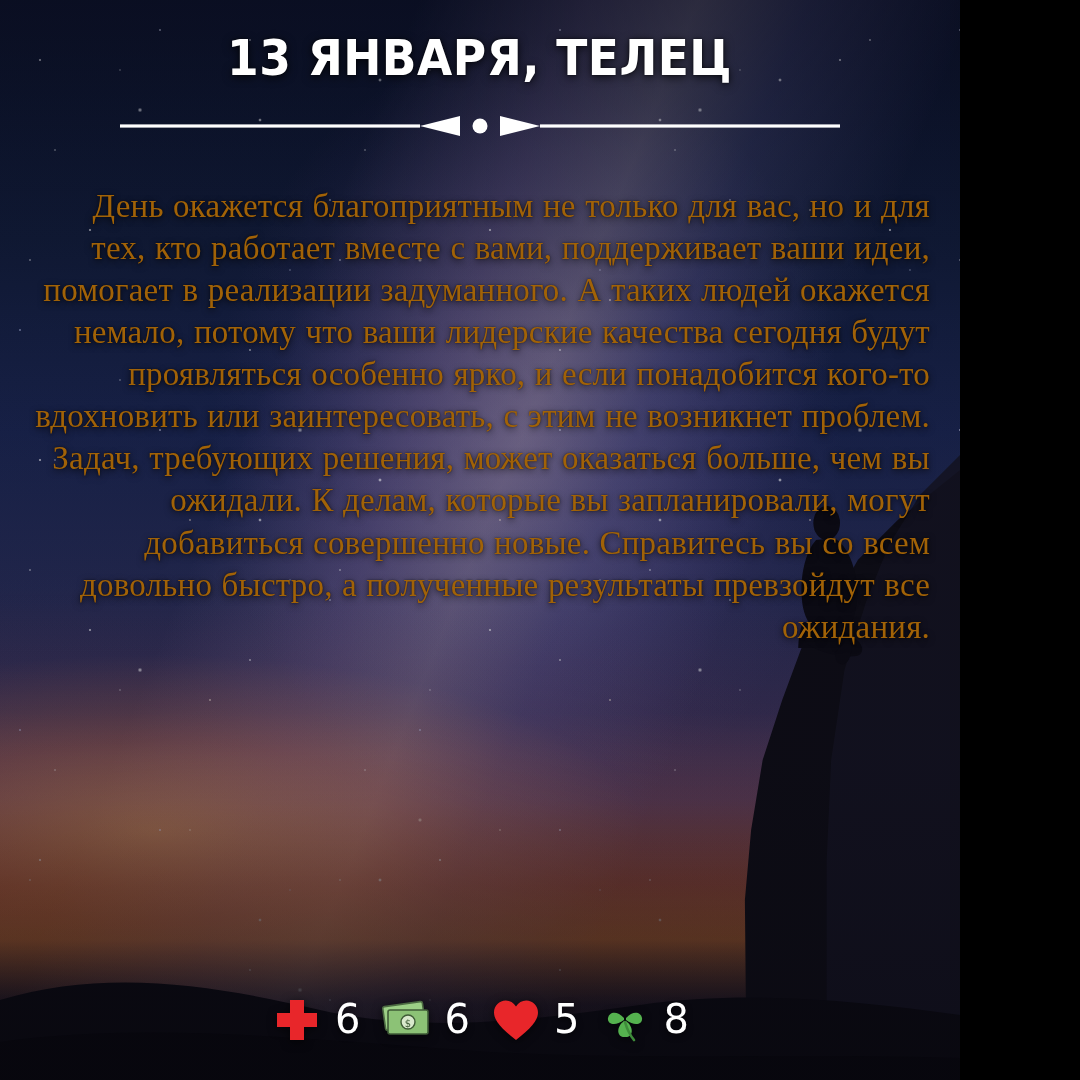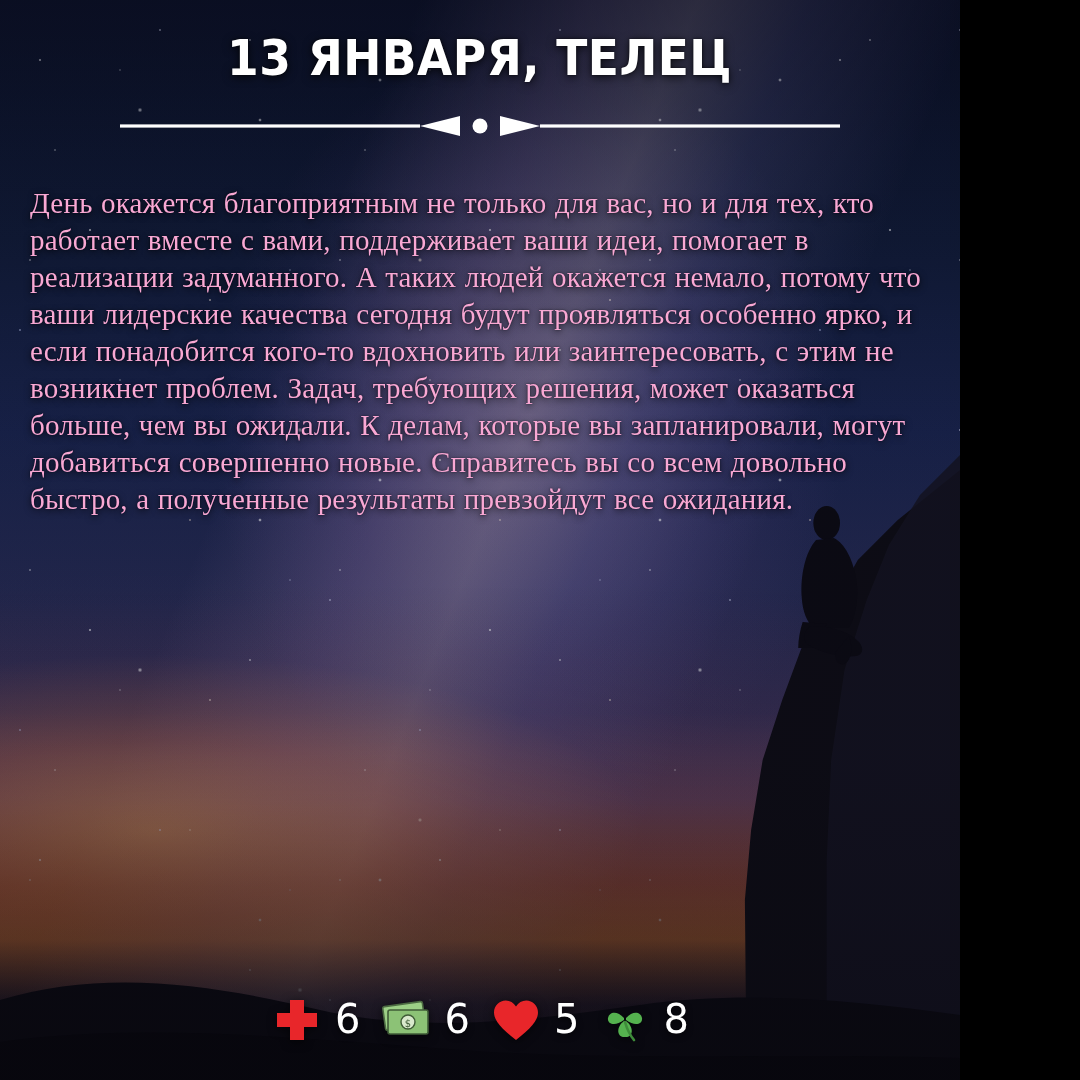--- a/index.html
+++ b/index.html
@@ -117,24 +117,24 @@
     margin-top: 26px;
     width: 720px;
     height: 26px;
     position: relative;
   }
   .divider svg { display: block; }
 
   .horoscope {
     margin-top: 46px;
     width: 900px;
-    text-align: left;
-    color: #f9a8d4;
+    text-align: right;
+    color: #a16207;
     font-family: "Liberation Serif", serif;
-    font-size: 29px;
+    font-size: 33px;
     line-height: 1.275;
     letter-spacing: 0.2px;
     text-shadow: 0 2px 7px rgba(0,0,0,0.78), 0 0 2px rgba(0,0,0,0.55);
     word-spacing: 1px;
   }
 
   .ratings {
     position: absolute;
     left: 0; right: 0;
     bottom: 34px;

